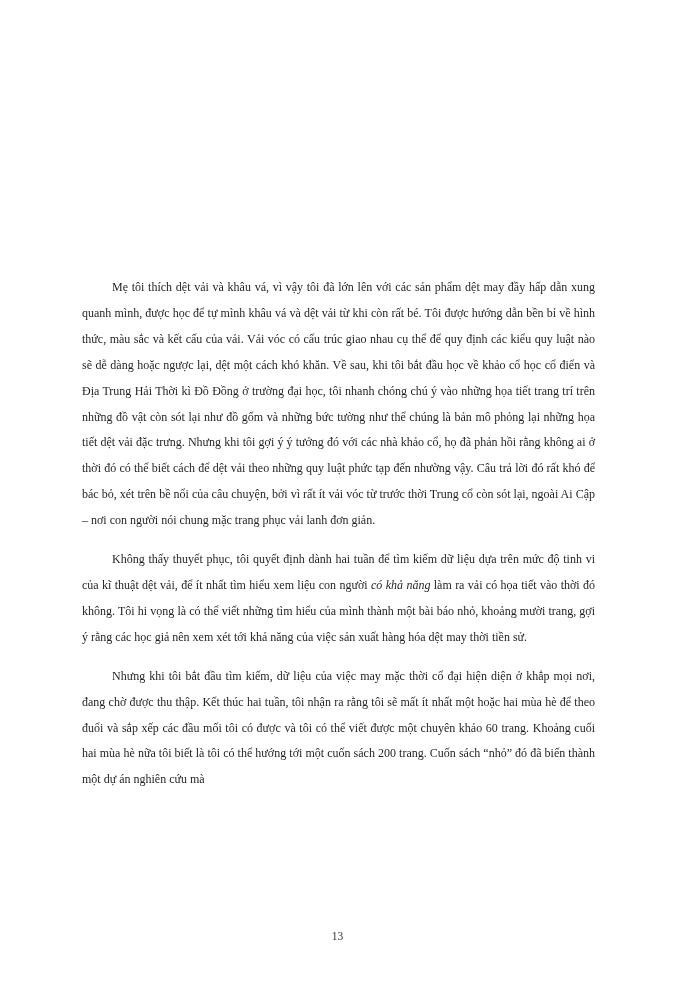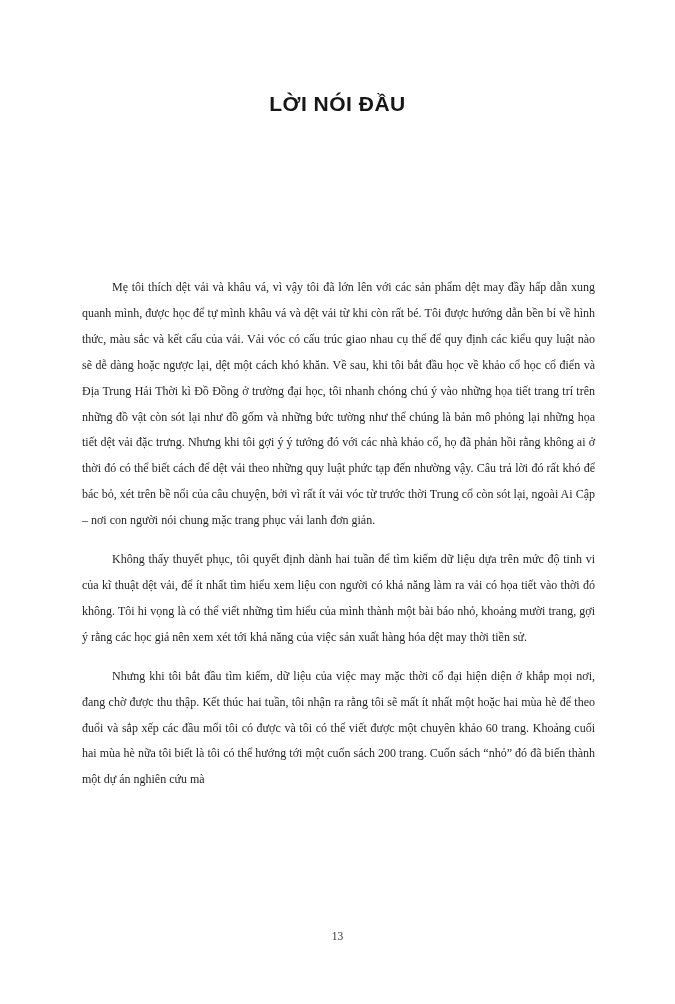--- a/index.html
+++ b/index.html
@@ -33,37 +33,36 @@
   }
   .para {
     font-family: "Liberation Serif", "DejaVu Serif", serif;
     font-size: 12px;
     line-height: 25.9px;
     text-align: justify;
     text-indent: 30px;
     color: #1f1f1f;
     margin-bottom: 13px;
   }
-  .para .italic { }
+  .para .italic { font-style: italic; }
   .page-number {
     position: absolute;
     bottom: 62px;
     left: 0;
     width: 100%;
     text-align: center;
     font-family: "Liberation Serif", "DejaVu Serif", serif;
     font-size: 11.5px;
     color: #333333;
   }
 </style>
 </head>
 <body>
 
 <div class="page">
-  <h1 class="chapter-title">LỜI NÓI ĐẦU</h1>
 
   <div class="content">
       <p class="para"><span>Mẹ tôi thích dệt vải và khâu vá, vì vậy tôi đã lớn lên với các sản phẩm dệt may đầy hấp dẫn xung quanh mình, được học để tự mình khâu vá và dệt vải từ khi còn rất bé. Tôi được hướng dẫn bền bỉ về hình thức, màu sắc và kết cấu của vải. Vải vóc có cấu trúc giao nhau cụ thể để quy định các kiểu quy luật nào sẽ dễ dàng hoặc ngược lại, dệt một cách khó khăn. Về sau, khi tôi bắt đầu học về khảo cổ học cổ điển và Địa Trung Hải Thời kì Đồ Đồng ở trường đại học, tôi nhanh chóng chú ý vào những họa tiết trang trí trên những đồ vật còn sót lại như đồ gốm và những bức tường như thể chúng là bản mô phỏng lại những họa tiết dệt vải đặc trưng. Nhưng khi tôi gợi ý ý tưởng đó với các nhà khảo cổ, họ đã phản hồi rằng không ai ở thời đó có thể biết cách để dệt vải theo những quy luật phức tạp đến nhường vậy. Câu trả lời đó rất khó để bác bỏ, xét trên bề nổi của câu chuyện, bởi vì rất ít vải vóc từ trước thời Trung cổ còn sót lại, ngoài Ai Cập – nơi con người nói chung mặc trang phục vải lanh đơn giản.</span></p>
       <p class="para"><span>Không thấy thuyết phục, tôi quyết định dành hai tuần để tìm kiếm dữ liệu dựa trên mức độ tinh vi của kĩ thuật dệt vải, để ít nhất tìm hiểu xem liệu con người </span><span class="italic">có khả năng</span><span> làm ra vải có họa tiết vào thời đó không. Tôi hi vọng là có thể viết những tìm hiểu của mình thành một bài báo nhỏ, khoảng mười trang, gợi ý rằng các học giả nên xem xét tới khả năng của việc sản xuất hàng hóa dệt may thời tiền sử.</span></p>
       <p class="para"><span>Nhưng khi tôi bắt đầu tìm kiếm, dữ liệu của việc may mặc thời cổ đại hiện diện ở khắp mọi nơi, đang chờ được thu thập. Kết thúc hai tuần, tôi nhận ra rằng tôi sẽ mất ít nhất một hoặc hai mùa hè để theo đuổi và sắp xếp các đầu mối tôi có được và tôi có thể viết được một chuyên khảo 60 trang. Khoảng cuối hai mùa hè nữa tôi biết là tôi có thể hướng tới một cuốn sách 200 trang. Cuốn sách “nhỏ” đó đã biến thành một dự án nghiên cứu mà</span></p>
     </div>
 
   <div class="page-number">13</div>
 </div>
 

